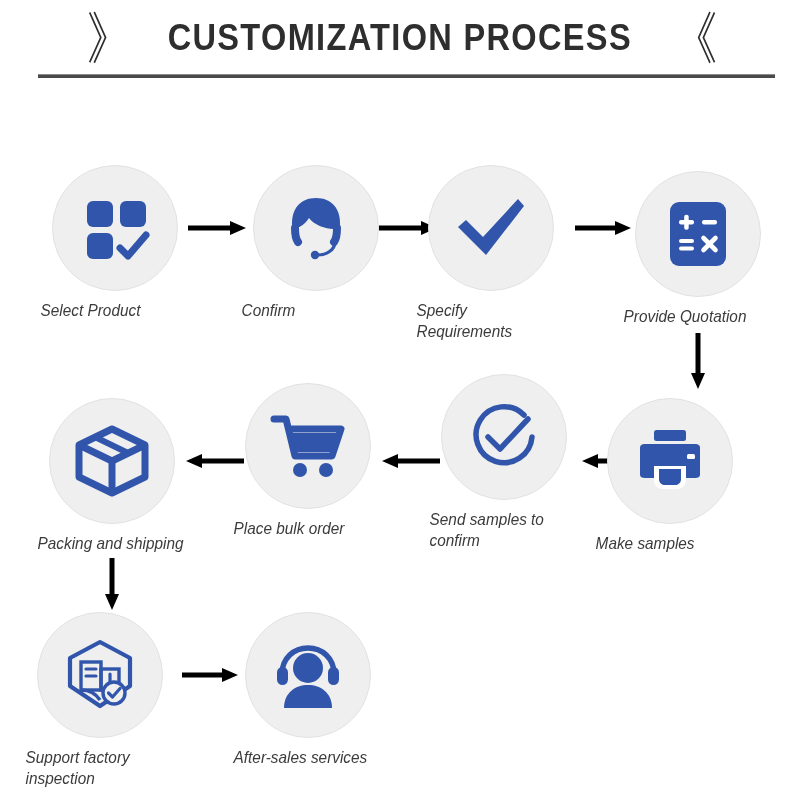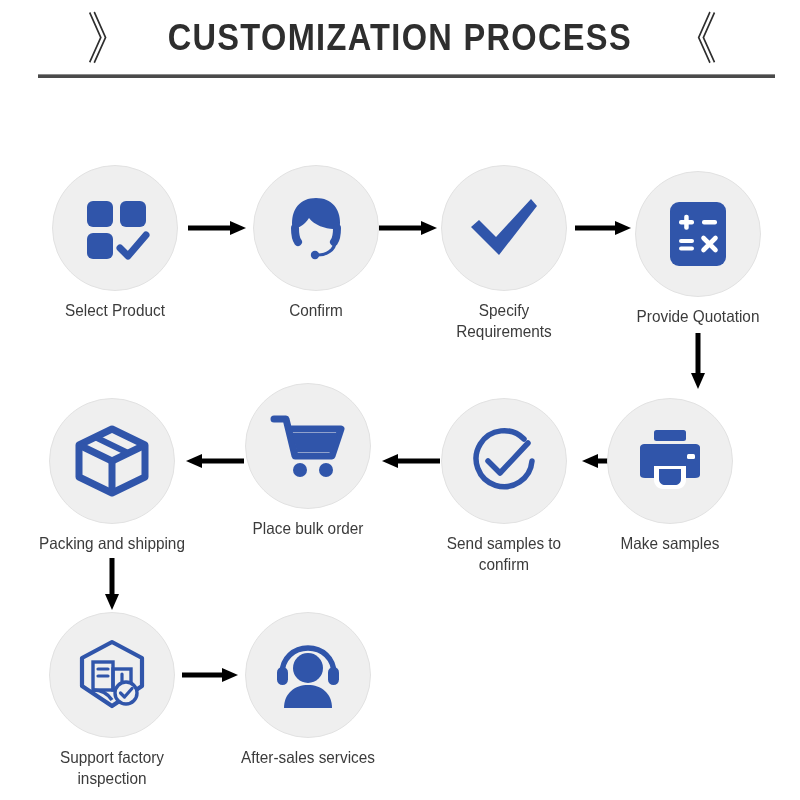--- a/index.html
+++ b/index.html
@@ -58,21 +58,22 @@
     width: 737px;
     height: 3px;
     background: #4a4a4a;
     border-top: 1px solid #8a8a8a;
   }
 
   
   .node {
     position: absolute;
     width: 160px;
-    text-align: center;
+    text-align: left;
+    font-style: italic;
   }
   .circle {
     width: 126px;
     height: 126px;
     margin: 0 auto;
     border-radius: 50%;
     background: #efefef;
     border: 1px solid #e2e2e2;
     display: flex;
     align-items: center;
@@ -145,21 +146,21 @@
   <div class="node-label">Confirm</div>
 </div>
 
 <div class="arrow" style="left:379px; top:218px;">
   <svg width="60" height="20" viewBox="0 0 60 20">
     <rect x="0" y="7.5" width="44" height="5" fill="#000"></rect>
     <path d="M42 3 L58 10 L42 17 Z" fill="#000"></path>
   </svg>
 </div>
 
-<div class="node" style="left:424px; top:165px;">
+<div class="node" style="left:411px; top:165px;">
   <div class="circle">
     <span>
       <svg width="78" height="78" viewBox="0 0 78 78">
         <path d="M6 38 L14 31 L31 48 L66 10 L72 17 L34 66 Z" fill="#3055aa"></path>
       </svg>
     </span>
   </div>
   <div class="node-label">Specify Requirements</div>
 </div>
 
@@ -229,21 +230,21 @@
   <div class="node-label">Place bulk order</div>
 </div>
 
 <div class="arrow" style="left:378px; top:451px;">
   <svg width="62" height="20" viewBox="0 0 62 20">
     <rect x="16" y="7.5" width="46" height="5" fill="#000"></rect>
     <path d="M20 3 L4 10 L20 17 Z" fill="#000"></path>
   </svg>
 </div>
 
-<div class="node" style="left:424px; top:398px;">
+<div class="node" style="left:424px; top:374px;">
   <div class="circle">
     <span>
       <svg width="76" height="76" viewBox="0 0 76 76">
         <path d="M58 16 A28 28 0 1 0 66 38" fill="none" stroke="#3055aa" stroke-width="5.5" stroke-linecap="round"></path>
         <path d="M22 38 L34 50 L62 20" fill="none" stroke="#3055aa" stroke-width="5.5" stroke-linecap="round" stroke-linejoin="round"></path>
       </svg>
     </span>
   </div>
   <div class="node-label">Send samples to confirm</div>
 </div>
@@ -270,21 +271,21 @@
   <div class="node-label">Make samples</div>
 </div>
 
 <div class="arrow" style="left:102px; top:558px;">
   <svg width="20" height="54" viewBox="0 0 20 54">
     <rect x="7.5" y="0" width="5" height="38" fill="#000"></rect>
     <path d="M3 36 L10 52 L17 36 Z" fill="#000"></path>
   </svg>
 </div>
 
-<div class="node" style="left:32px; top:612px;">
+<div class="node" style="left:20px; top:612px;">
   <div class="circle">
     <span>
       <svg width="76" height="74" viewBox="0 0 76 74">
         <path d="M38 4 L68 20 L68 48 L38 68 L8 48 L8 20 Z" fill="none" stroke="#3055aa" stroke-width="4.2" stroke-linejoin="round"></path>
         <rect x="19" y="24" width="20" height="28" fill="none" stroke="#3055aa" stroke-width="3.4"></rect>
         <rect x="39" y="31" width="18" height="21" fill="none" stroke="#3055aa" stroke-width="3.4"></rect>
         <path d="M24 31 L34 31 M24 38 L34 38" stroke="#3055aa" stroke-width="3.2" stroke-linecap="round"></path>
         <path d="M48 36 L48 47" stroke="#3055aa" stroke-width="3.2" stroke-linecap="round"></path>
         <path d="M19 52 C28 52 34 56 38 62" fill="none" stroke="#3055aa" stroke-width="3.4" stroke-linejoin="round"></path>
         <circle cx="52" cy="55" r="11" fill="#efefef" stroke="#3055aa" stroke-width="3.4"></circle>

